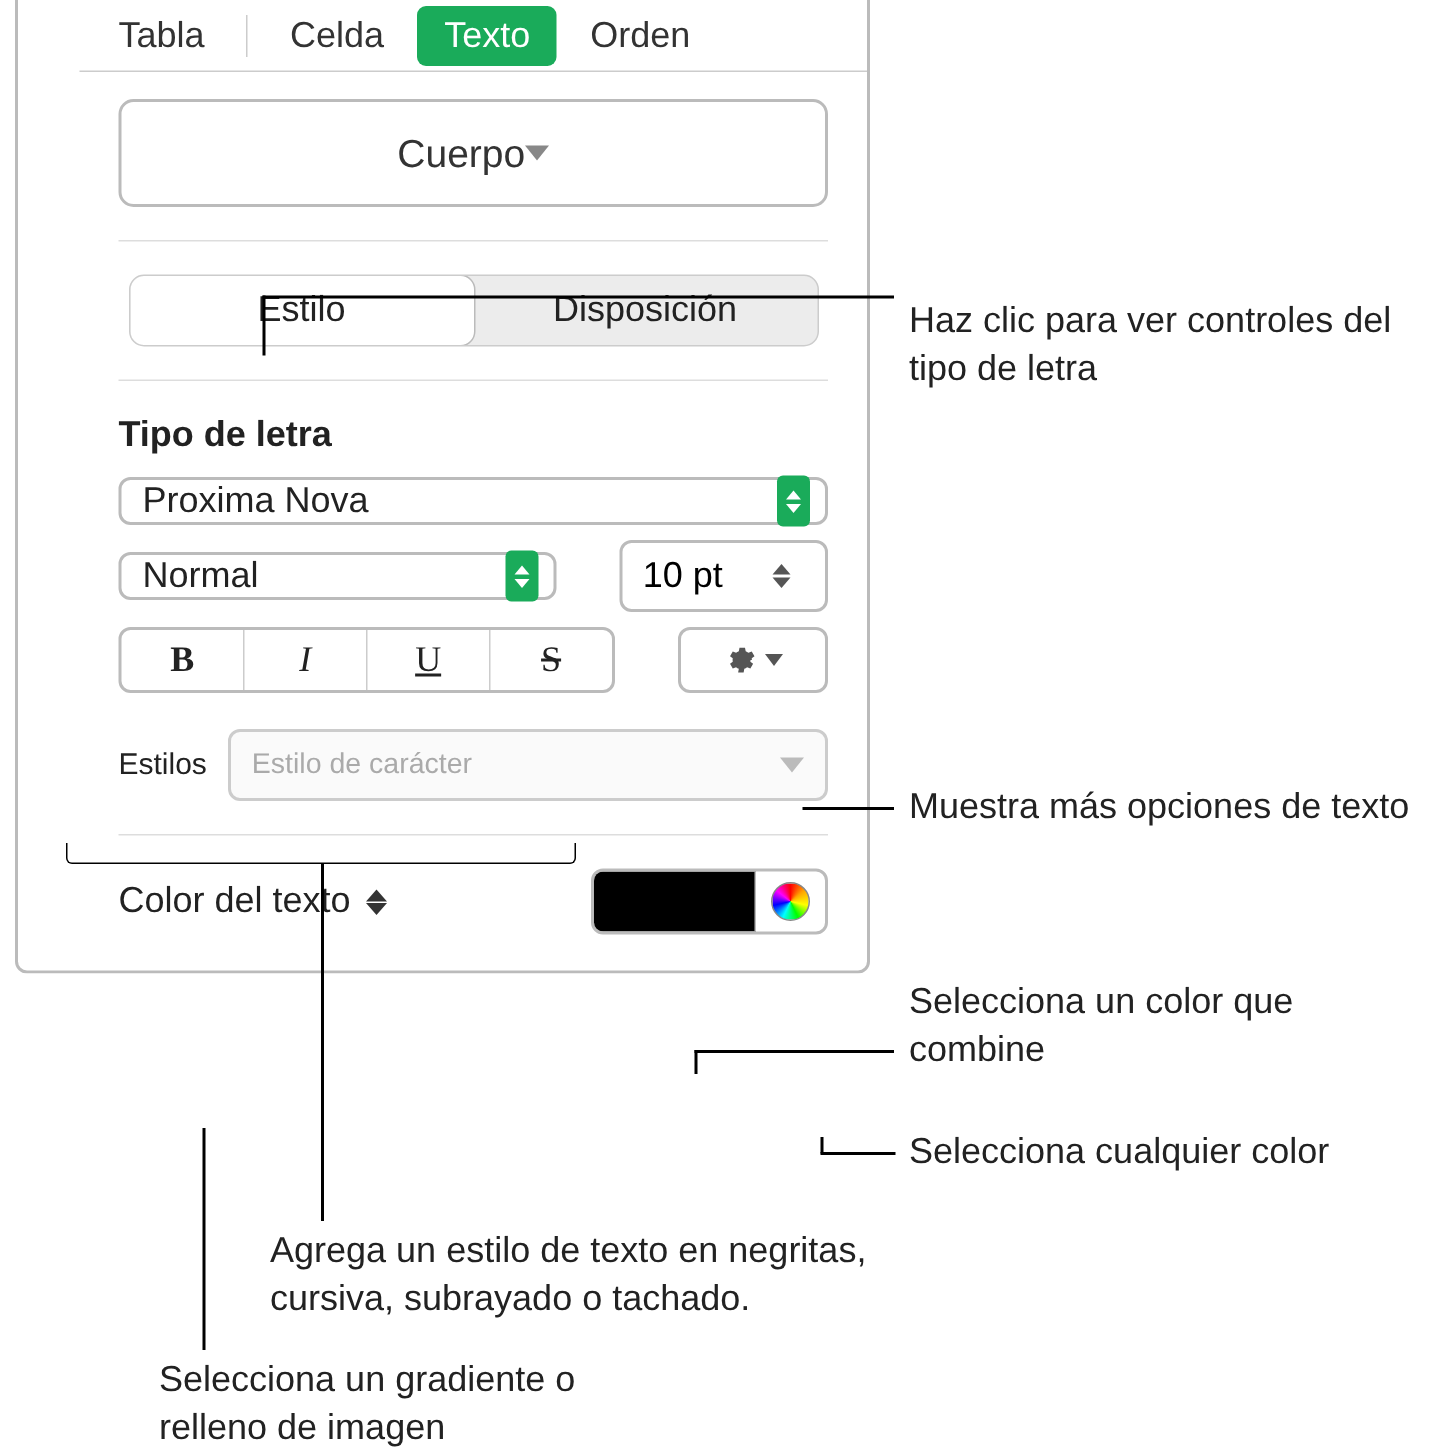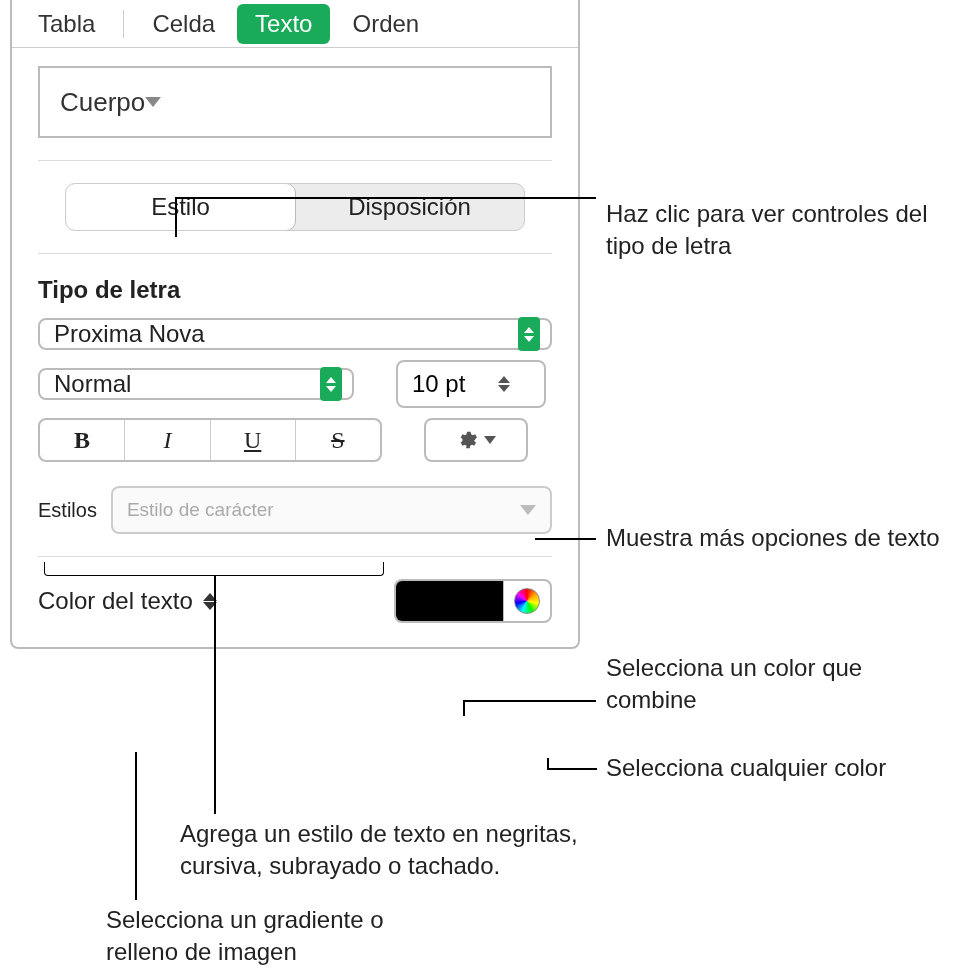--- a/index.html
+++ b/index.html
@@ -13,20 +13,21 @@
     background: #fff;
   }
   .panel {
     position: absolute;
     left: 10px; top: 0;
     width: 570px;
     border: 2px solid #bbb;
     border-top: none;
     border-radius: 0 0 8px 8px;
     background: #fff;
+    padding-left: 41px;
   }
   .top-tabs {
     display: flex;
     align-items: center;
     height: 48px;
     border-bottom: 1px solid #ccc;
     padding: 0 8px;
     gap: 4px;
   }
   .top-tab {
@@ -43,24 +44,24 @@
   }
   .tab-divider {
     width: 1px; height: 28px; background: #ccc;
     margin: 0 6px;
   }
   .panel-body { padding: 18px 26px 24px 26px; }
   .para-style {
     width: 100%;
     height: 72px;
     border: 2px solid #bbb;
-    border-radius: 0;
+    border-radius: 10px;
     display: flex;
     align-items: center;
-    justify-content: flex-start;
+    justify-content: center;
     padding: 0 20px;
     font-size: 26px;
     color: #333;
     background: #fff;
     cursor: pointer;
   }
   .chevron-down {
     width: 0; height: 0;
     border-left: 8px solid transparent;
     border-right: 8px solid transparent;

